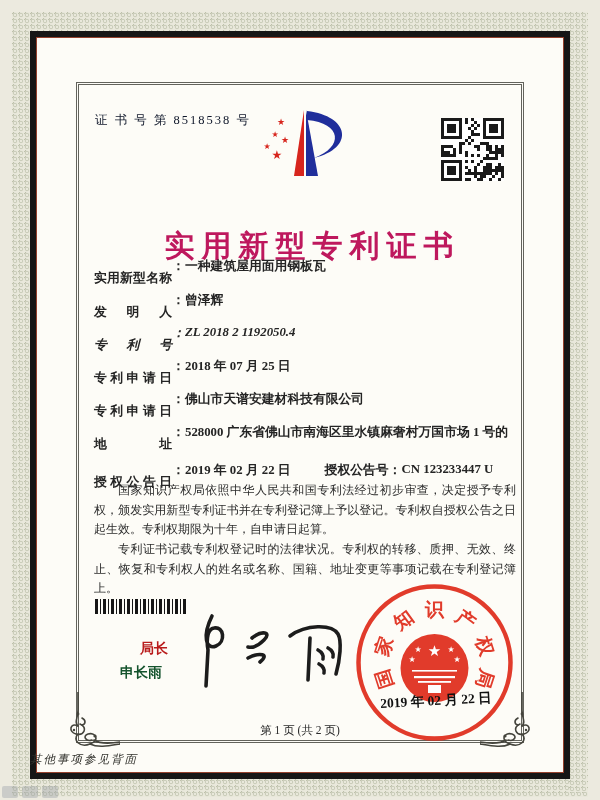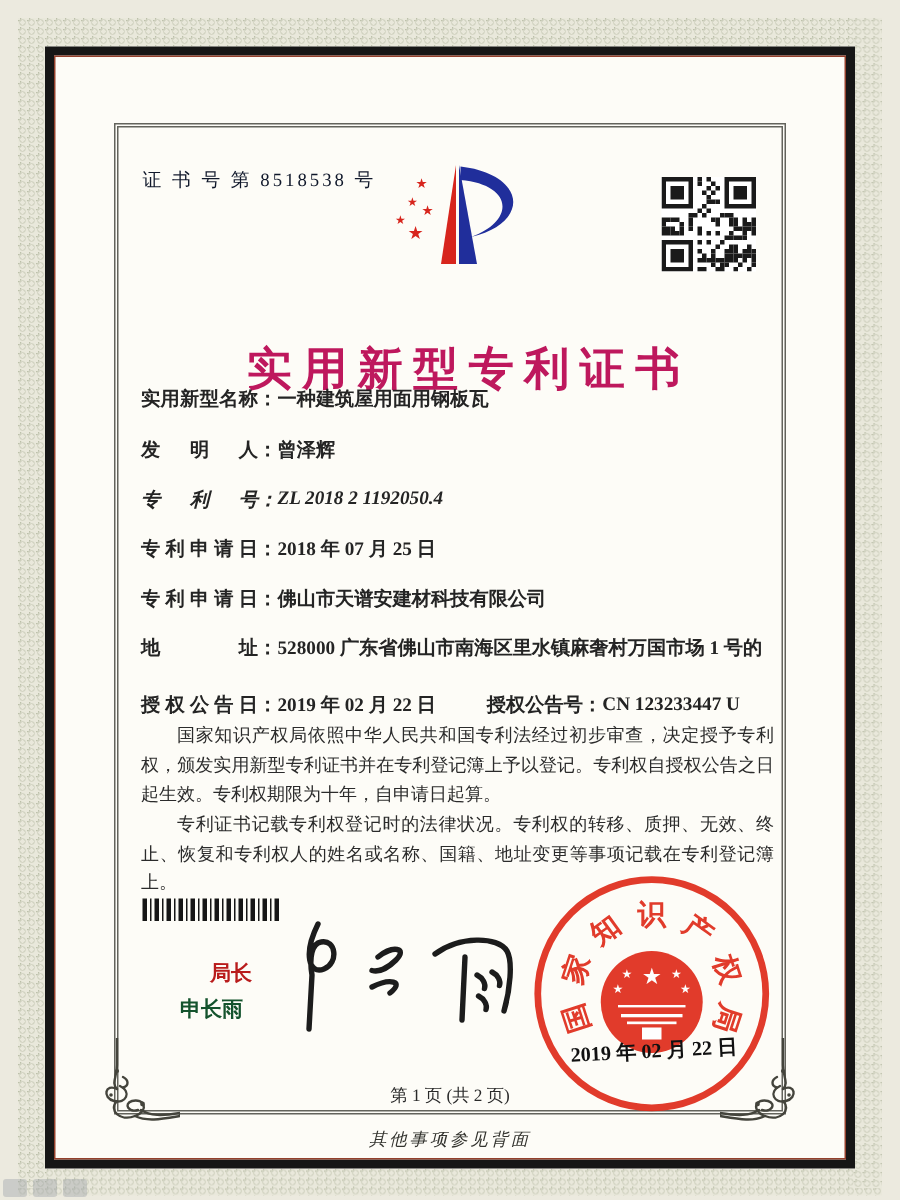--- a/index.html
+++ b/index.html
@@ -45,21 +45,21 @@
   .cert-no{position:absolute;left:95px;top:112px;font-size:12.5px;letter-spacing:2px;color:#0f172a;}
   .logo{position:absolute;left:252px;top:104px;width:115px;height:80px;}
   .qr{position:absolute;left:441px;top:118px;width:63px;height:63px;background:#fff;}
   .doc-title{
     position:absolute;left:76px;top:190px;width:473px;text-align:center;
     font-size:30px;font-weight:bold;letter-spacing:7px;color:#be185d;margin-top:36px;
   }
 
   
   .field{position:absolute;left:94px;width:420px;font-size:12.8px;font-weight:bold;color:#242424;white-space:nowrap;}
-  .flabel{display:inline-block;width:78px;text-align:justify;text-align-last:justify;vertical-align:top;}
+  .flabel{display:inline-block;width:78px;text-align:justify;text-align-last:justify;vertical-align:top;margin-top:12px;}
   .fcolon{display:inline-block;width:13px;vertical-align:top;}
   .fvalue{display:inline-block;vertical-align:top;}
   .f-addr .fvalue{white-space:normal;width:326px;}
   .addr-l2{display:block;}
   .flabel2{margin-left:34px;}
   .f0{top:258px;} .f1{top:292px;} .f2{top:325px;font-style:italic;} .f3{top:358px;}
   .f4{top:391px;} .f5{top:424px;} .f6{top:462px;}
 
   
   .legal{
@@ -74,21 +74,21 @@
   .director-label{position:absolute;left:120px;top:640px;font-family:"Liberation Sans","DejaVu Sans",sans-serif;font-weight:bold;font-size:14px;color:#b91c1c;margin-left:20px;}
   .director-name{position:absolute;left:120px;top:664px;font-family:"Liberation Sans","DejaVu Sans",sans-serif;font-weight:bold;font-size:14px;color:#14532d;text-align:center;}
   .signature{position:absolute;left:182px;top:602px;width:175px;height:95px;}
   .seal{position:absolute;left:352px;top:580px;width:165px;height:165px;opacity:.92;}
   .seal-date{
     position:absolute;left:356px;top:692px;width:160px;text-align:center;
     font-size:13.5px;font-weight:bold;color:#111;transform:rotate(-3deg);z-index:4;
   }
   .page-note{position:absolute;left:76px;top:723px;width:448px;text-align:center;font-size:11.5px;color:#2a2a2a;}
   .back-note{
-    position:absolute;left:30px;top:752px;width:540px;text-align:center;
+    position:absolute;left:30px;top:752px;width:540px;
     font-size:11.5px;font-style:italic;color:#33332e;letter-spacing:2px;
   }
   .photo-mark{position:absolute;top:786px;height:12px;width:16px;background:#9aa0a8;opacity:.4;border-radius:2px;}
 </style>
 </head>
 <body>
 
 <div class="lace lace-top"></div>
 <div class="lace lace-bottom"></div>
 <div class="lace lace-left"></div>

